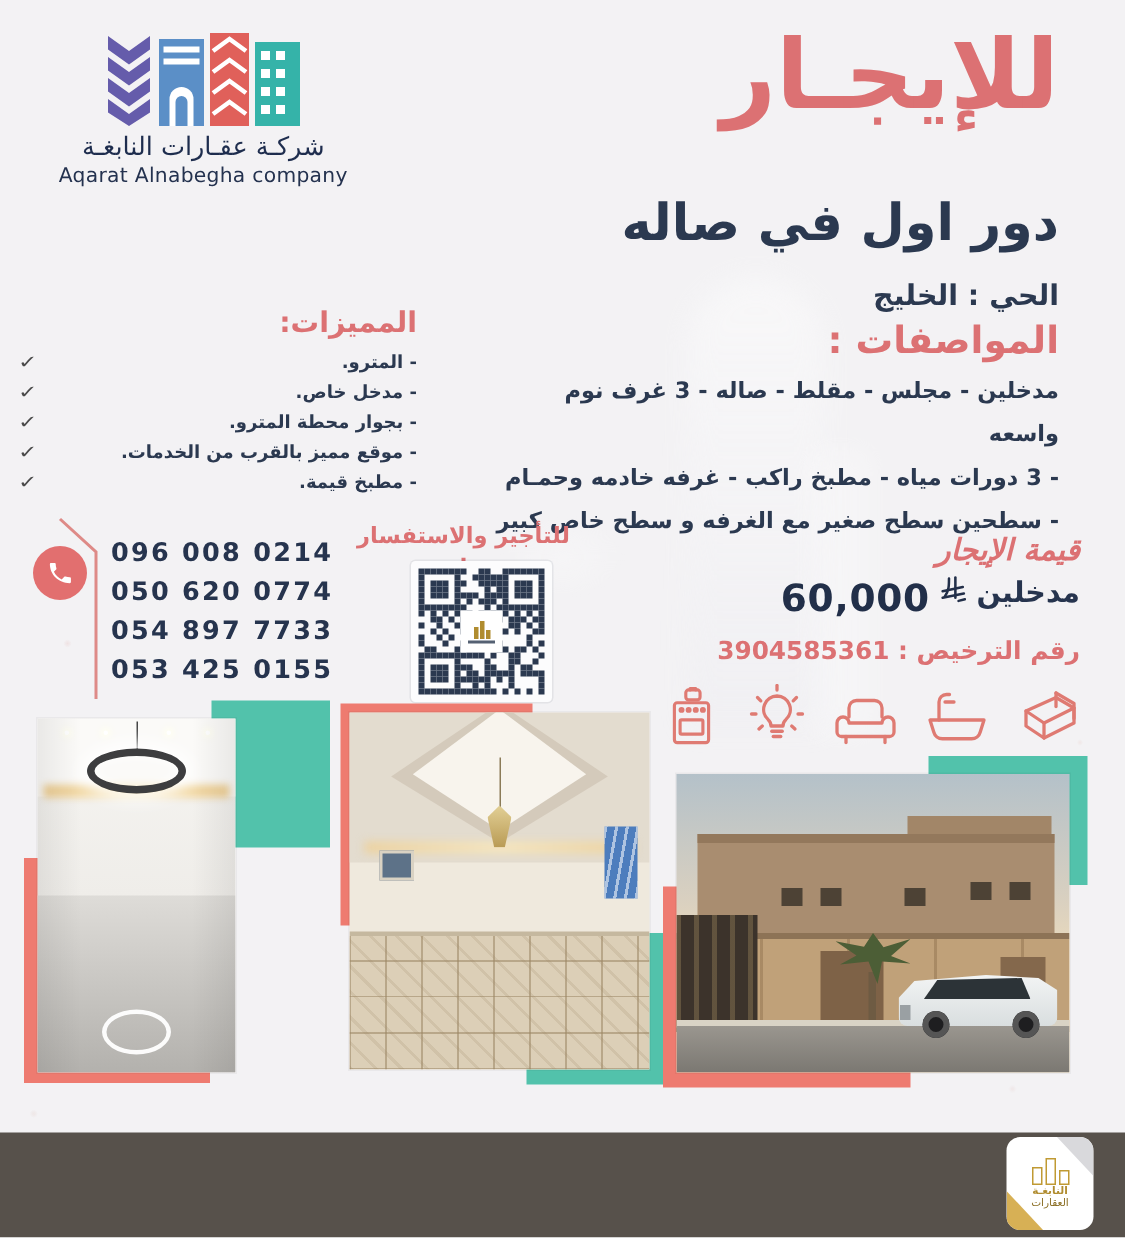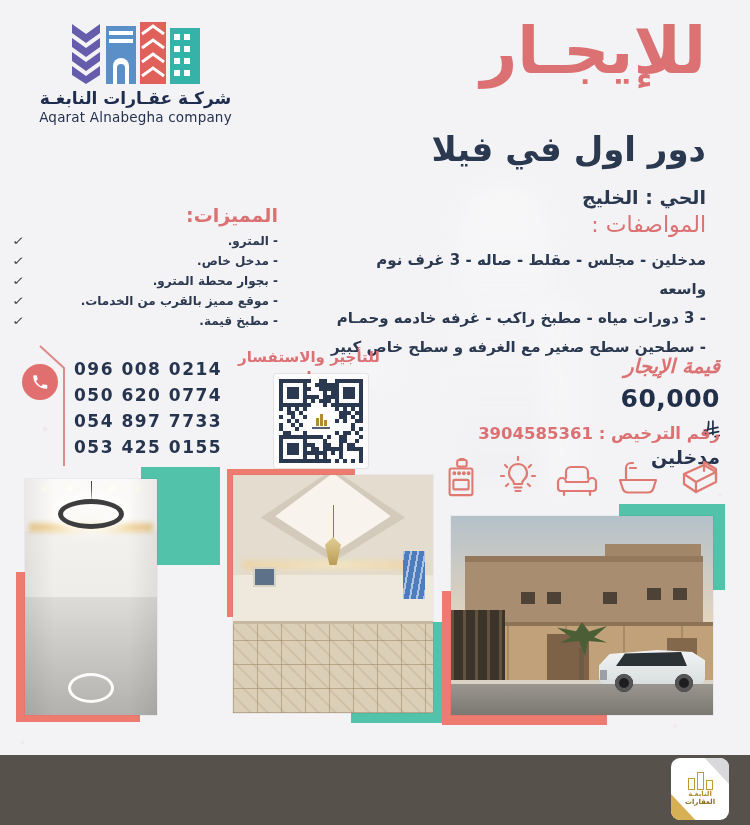--- a/index.html
+++ b/index.html
@@ -19,27 +19,27 @@
     radial-gradient(3px 3px at 12% 78%,rgba(215,120,110,.2),transparent 70%),
     radial-gradient(4px 4px at 3% 90%,rgba(200,140,120,.22),transparent 70%),
     radial-gradient(3px 3px at 96% 60%,rgba(215,130,110,.2),transparent 70%),
     radial-gradient(4px 4px at 90% 88%,rgba(210,130,120,.18),transparent 70%),
     radial-gradient(3px 3px at 50% 94%,rgba(210,130,120,.18),transparent 70%),
     radial-gradient(60px 40px at 50% 45%,rgba(255,255,255,.5),transparent 70%);}
   .ar{direction:rtl;unicode-bidi:isolate;}
   
   .brand{position:absolute;left:38px;top:22px;width:195px;text-align:center;}
   .brand svg{display:block;margin:0 auto;}
-  .brand-ar{margin-top:4px;font-size:17px;font-weight:bold;color:#1e2d4e;}
+  .brand-ar{margin-top:4px;font-size:17px;font-weight:normal;color:#1e2d4e;}
   .brand-en{margin-top:1px;font-size:13.5px;color:#24324f;letter-spacing:.2px;}
   
   .title{position:absolute;top:2px;right:44px;color:#dc7173;font-size:64px;font-weight:bold;line-height:1.55;}
   .subtitle{position:absolute;top:124px;right:44px;color:#2b3950;font-size:34px;font-weight:bold;line-height:1.5;}
   .district{position:absolute;top:186px;right:44px;color:#2b3950;font-size:19px;font-weight:bold;}
-  .specs-heading{position:absolute;top:212px;right:44px;color:#dc7173;font-size:22px;font-weight:normal;}
+  .specs-heading{position:absolute;top:212px;right:44px;color:#dc7173;font-size:25px;font-weight:bold;}
   .specs{position:absolute;top:246px;right:44px;width:380px;color:#2b3950;font-size:15px;font-weight:bold;text-align:right;line-height:29px;}
   
   .features-heading{position:absolute;top:204px;right:472px;color:#dc7173;font-size:19px;font-weight:bold;}
   .features{position:absolute;top:231px;left:12px;right:472px;}
   .feature-row{display:flex;direction:ltr;justify-content:space-between;align-items:center;height:20px;}
   .check{color:#4a4a4a;font-size:12px;transform:scaleX(1.3);transform-origin:left;}
   .feature-label{color:#2b3950;font-size:12px;font-weight:bold;direction:rtl;}
   
   .phone-circle{position:absolute;left:22px;top:364px;width:36px;height:36px;border-radius:50%;
     background:#e26f6f;display:flex;align-items:center;justify-content:center;}
@@ -52,21 +52,21 @@
     display:flex;align-items:center;justify-content:center;box-shadow:0 0 0 1px rgba(43,57,80,.08);}
   .qr-grid{display:grid;grid-template-columns:repeat(21,4px);grid-auto-rows:4px;}
   .qr-grid b{background:#2b3950;display:block;}
   .qr-center{position:absolute;left:50%;top:50%;width:28px;height:28px;transform:translate(-50%,-50%);
     background:#fff;display:flex;flex-direction:column;align-items:center;justify-content:center;gap:1px;}
   .qr-center .bars{display:flex;align-items:flex-end;gap:1px;}
   .qr-center .bars i{display:block;width:3px;background:#b08c2f;}
   .qr-center .tline{width:18px;height:2px;background:#2b3950;opacity:.8;}
   
   .rent-label{position:absolute;top:354px;right:30px;color:#dc7173;font-size:20px;font-weight:bold;font-style:italic;}
-  .amount-row{position:absolute;top:384px;right:30px;display:flex;direction:ltr;align-items:flex-end;gap:7px;flex-direction:column;}
+  .amount-row{position:absolute;top:384px;right:30px;display:flex;direction:ltr;align-items:flex-start;gap:7px;}
   .amount{color:#222f49;font-size:25px;font-weight:bold;letter-spacing:.5px;}
   .terms{color:#26344e;font-size:19px;font-weight:bold;}
   .license{position:absolute;top:424px;right:30px;color:#dc7173;font-size:16.5px;font-weight:bold;}
   
   .icons-row{position:absolute;top:456px;left:442px;width:280px;display:flex;justify-content:space-between;align-items:flex-end;}
   .icons-row svg{stroke:#df7a72;fill:none;stroke-width:2.2;stroke-linecap:round;stroke-linejoin:round;}
   
   .accent{position:absolute;}
   .teal{background:#52c2ab;}
   .coral{background:#ee7b70;}
@@ -134,21 +134,21 @@
   .footer-bar{position:absolute;left:0;top:755px;width:750px;height:70px;background:#57514b;}
   .footer-logo{position:absolute;left:671px;top:758px;width:58px;height:62px;background:#fff;border-radius:9px;overflow:hidden;
     display:flex;flex-direction:column;align-items:center;justify-content:center;}
   .footer-logo .tri-g{position:absolute;left:0;bottom:0;width:100%;height:100%;background:#d7b055;
     clip-path:polygon(0 100%,0 58%,42% 100%);}
   .footer-logo .tri-s{position:absolute;left:0;top:0;width:100%;height:100%;background:#d9d9dc;
     clip-path:polygon(58% 0,100% 0,100% 42%);}
   .footer-logo .bars{display:flex;align-items:flex-end;gap:2px;position:relative;}
   .footer-logo .bars i{display:block;width:5px;background:#fff;border:1px solid #c09a33;}
   .footer-logo .t1{position:relative;font-size:7px;font-weight:bold;color:#b08c2f;line-height:8px;}
-  .footer-logo .t2{position:relative;font-size:7px;font-weight:bold;color:#8a6d22;line-height:8px;}
+  .footer-logo .t2{position:relative;font-size:7px;font-weight:normal;color:#8a6d22;line-height:8px;}
 </style>
 </head>
 <body>
 
 <div id="poster">
 
   <div class="wm-tower"></div>
   <div class="wm-tower2"></div>
   <div class="bokeh"></div>
 
@@ -186,21 +186,21 @@
           <rect x="114" y="36" width="6" height="6"></rect>
         <rect x="104" y="48" width="6" height="6"></rect>
           <rect x="114" y="48" width="6" height="6"></rect>
       </g>
     </svg>
     <div class="brand-ar ar">شركـة عقـارات النابغـة</div>
     <div class="brand-en">Aqarat Alnabegha company</div>
   </div>
 
   <div class="title ar">للإيجـار</div>
-  <div class="subtitle ar">دور اول في فيلا</div>
+  <div class="subtitle ar">دور اول في صاله</div>
   <div class="district ar">الحي : الخليج</div>
 
   <div class="specs-heading ar">المواصفات :</div>
   <div class="specs">
     <div class="ar">مدخلين - مجلس - مقلط - صاله - 3 غرف نوم واسعه</div>
     <div class="ar">- 3 دورات مياه - مطبخ راكب - غرفه خادمه وحمـام</div>
     <div class="ar">- سطحين سطح صغير مع الغرفه و سطح خاص كبير</div>
   </div>
 
   <div class="features-heading ar">المميزات:</div>

